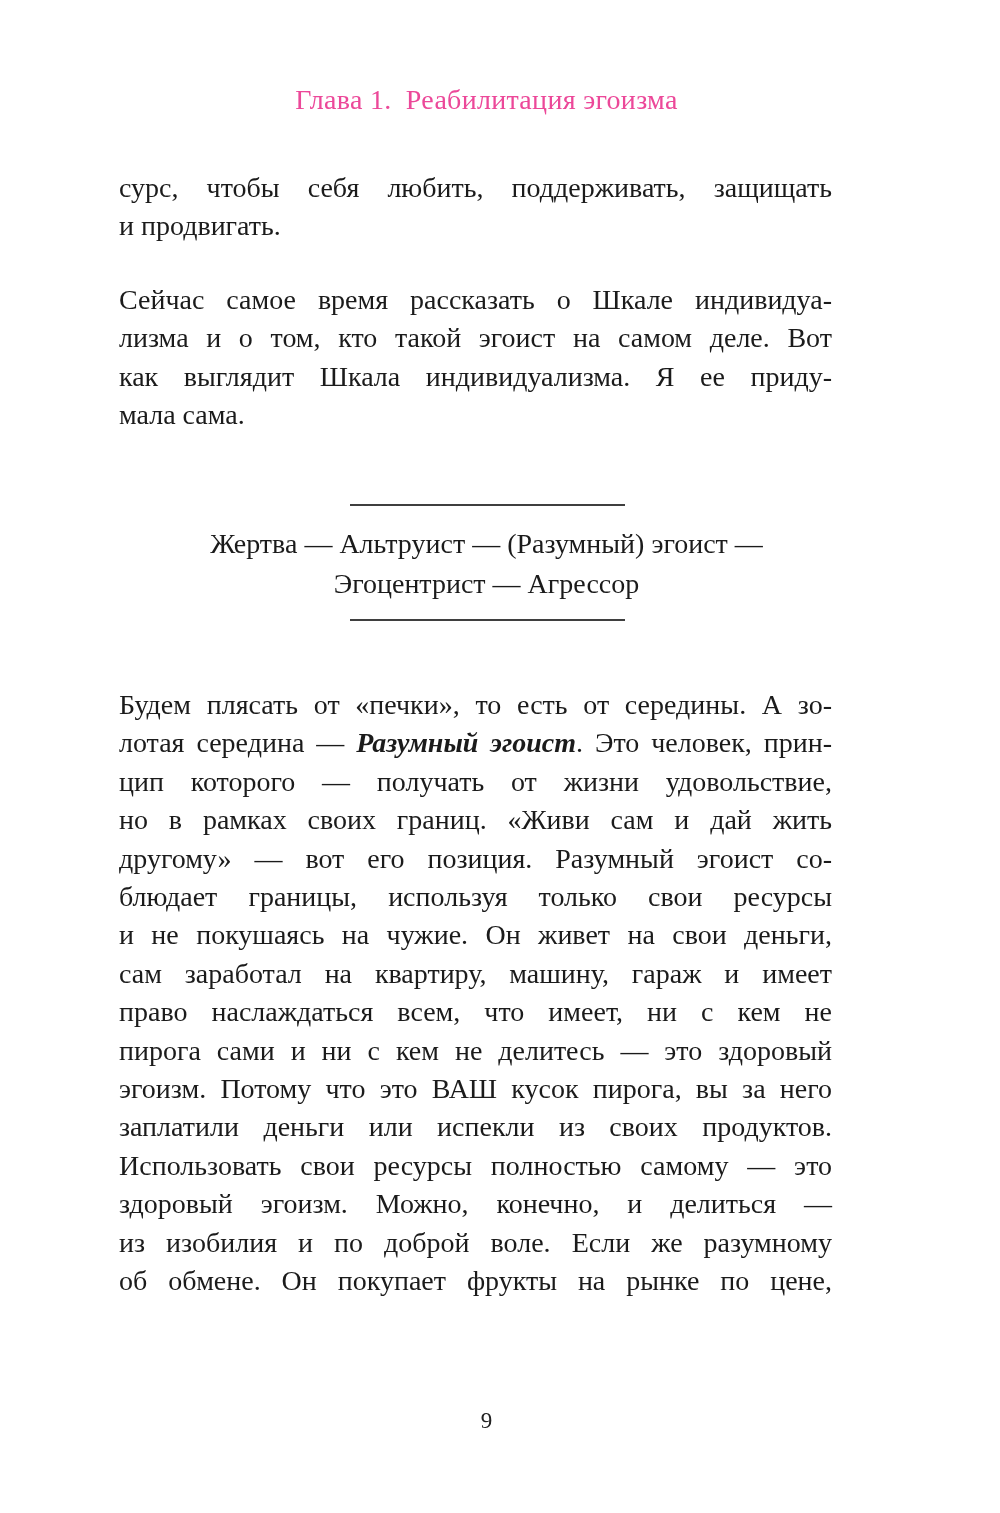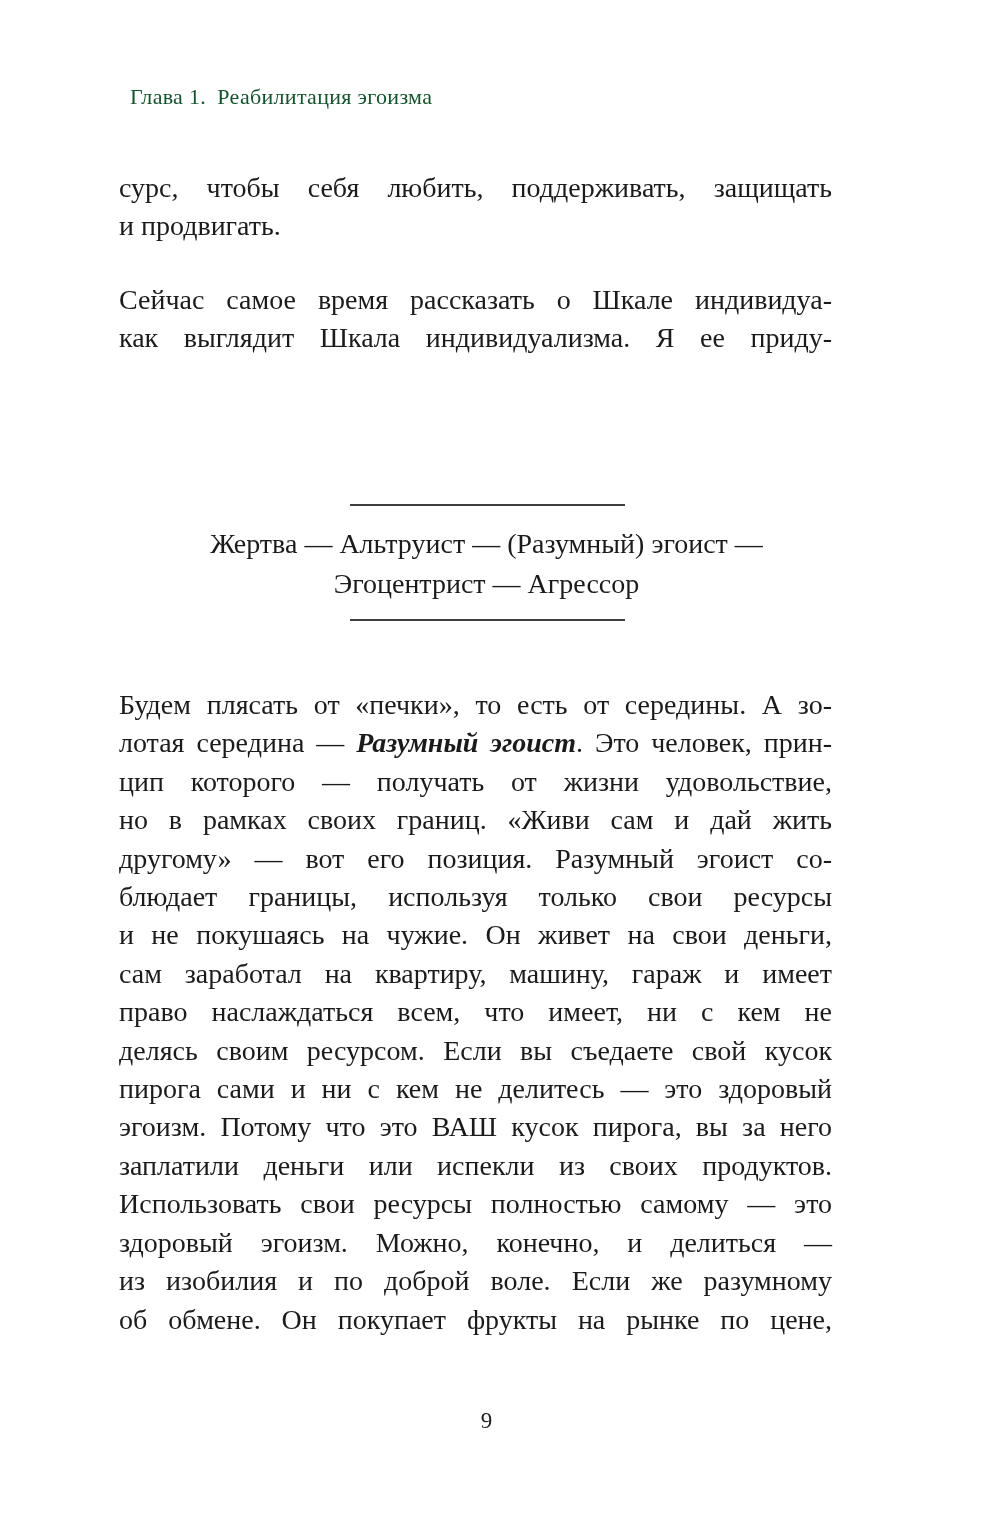--- a/index.html
+++ b/index.html
@@ -7,22 +7,22 @@
     width: 1000px; height: 1513px;
     font-family: "Liberation Serif", "DejaVu Serif", serif;
     color: #1b1b1b;
   }
   .page {
     position: relative; width: 1000px; height: 1513px;
     background: #ffffff; overflow: hidden;
   }
   .header {
     position: absolute; top: 84px; left: 130px; width: 713px;
-    font-size: 22px; letter-spacing: 0.3px;
-    color: #14532d;
+    text-align: center; font-size: 28px; letter-spacing: 0.3px;
+    color: #ec4899;
   }
   .para { position: absolute; left: 119px; width: 713px; }
   .para .line {
     font-size: 28px; line-height: 38.4px;
     text-align: justify; text-align-last: justify; text-justify: inter-word;
     white-space: normal;
   }
   .para .line.last { text-align-last: left; }
   .para.continues .line.last { text-align-last: justify; }
   #p1 { top: 169px; }
@@ -53,21 +53,23 @@
 <div class="page">
   <div class="header">Глава 1. Реабилитация эгоизма</div>
 
   <div class="para" id="p1">
       <div class="line">сурс, чтобы себя любить, поддерживать, защищать</div>
       <div class="line last">и продвигать.</div>
     </div>
 
   <div class="para" id="p2">
       <div class="line">Сейчас самое время рассказать о Шкале индивидуа-</div>
+      <div class="line">лизма и о том, кто такой эгоист на самом деле. Вот</div>
       <div class="line">как выглядит Шкала индивидуализма. Я ее приду-</div>
+      <div class="line last">мала сама.</div>
     </div>
 
   <div class="rule" id="rule-top"></div>
 
   <div class="centered" id="scale">
       <div class="line">Жертва — Альтруист — (Разумный) эгоист —</div>
       <div class="line last">Эгоцентрист — Агрессор</div>
     </div>
 
   <div class="rule" id="rule-bottom"></div>
@@ -75,21 +77,20 @@
   <div class="para continues" id="p3">
       <div class="line">Будем плясать от «печки», то есть от середины. А зо-</div>
       <div class="line">лотая середина — <i>Разумный эгоист</i>. Это человек, прин-</div>
       <div class="line">цип которого — получать от жизни удовольствие,</div>
       <div class="line">но в рамках своих границ. «Живи сам и дай жить</div>
       <div class="line">другому» — вот его позиция. Разумный эгоист со-</div>
       <div class="line">блюдает границы, используя только свои ресурсы</div>
       <div class="line">и не покушаясь на чужие. Он живет на свои деньги,</div>
       <div class="line">сам заработал на квартиру, машину, гараж и имеет</div>
       <div class="line">право наслаждаться всем, что имеет, ни с кем не</div>
-      <div class="line">делясь своим ресурсом. Если вы съедаете свой кусок</div>
       <div class="line">пирога сами и ни с кем не делитесь — это здоровый</div>
       <div class="line">эгоизм. Потому что это ВАШ кусок пирога, вы за него</div>
       <div class="line">заплатили деньги или испекли из своих продуктов.</div>
       <div class="line">Использовать свои ресурсы полностью самому — это</div>
       <div class="line">здоровый эгоизм. Можно, конечно, и делиться —</div>
       <div class="line">из изобилия и по доброй воле. Если же разумному</div>
       <div class="line last">об обмене. Он покупает фрукты на рынке по цене,</div>
     </div>
 
   <div class="pagenum">9</div>

